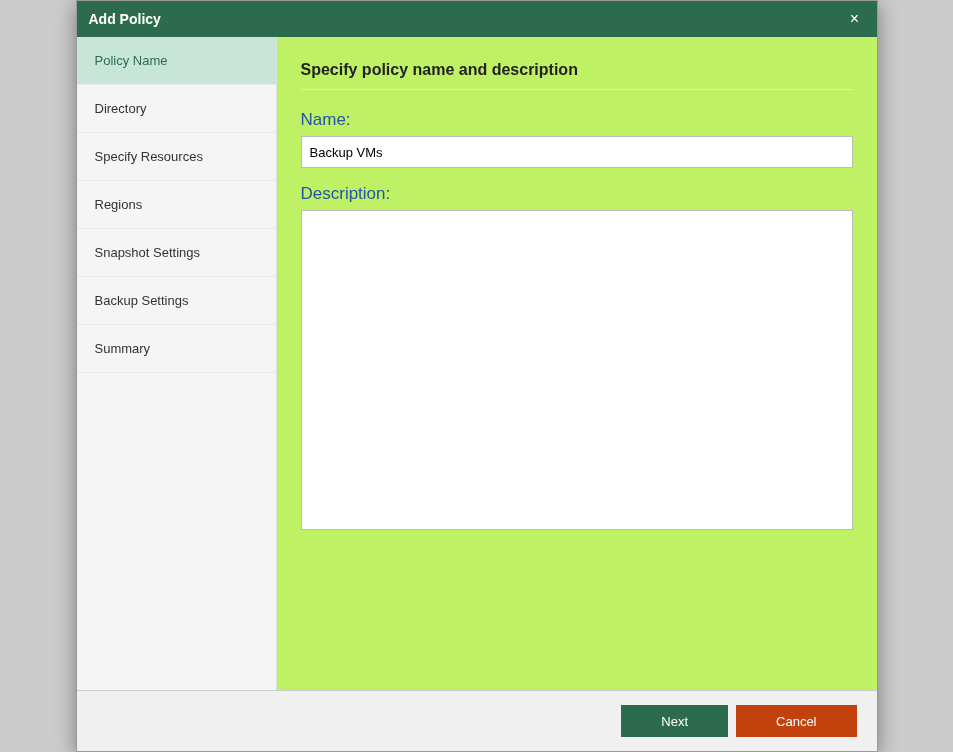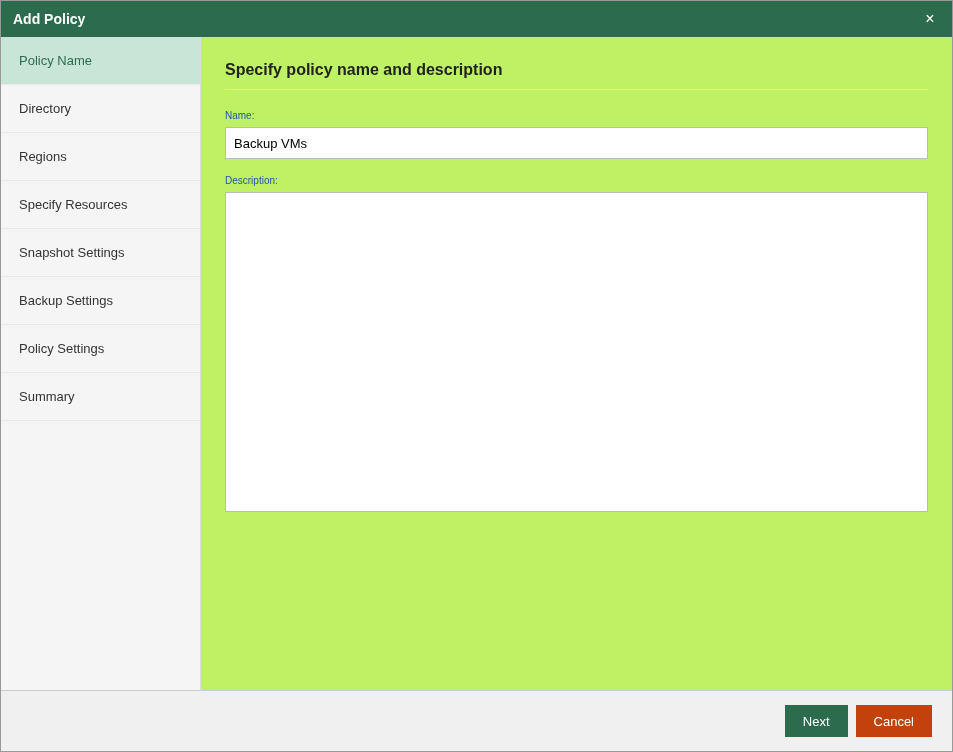--- a/index.html
+++ b/index.html
@@ -13,21 +13,21 @@
       background: #ccc;
       display: flex;
       justify-content: center;
       align-items: center;
       width: 953px;
       height: 752px;
       overflow: hidden;
     }
 
     .dialog {
-      width: 953px;
+      width: 802px;
       height: 752px;
       background: #f0f0f0;
       border: 1px solid #999;
       display: flex;
       flex-direction: column;
       box-shadow: 0 4px 20px rgba(0,0,0,0.4);
     }
 
     .dialog-titlebar {
       background: #2d6b4e;
@@ -104,21 +104,21 @@
       margin-bottom: 20px;
       padding-bottom: 10px;
       border-bottom: 1px solid #e0e0e0;
     }
 
     .form-group {
       margin-bottom: 16px;
     }
 
     .form-label {
-      font-size: 10px;
+      font-size: 17px;
       color: #2255aa;
       margin-bottom: 6px;
       display: block;
     }
 
     .form-input {
       width: 100%;
       height: 32px;
       border: 1px solid #bbb;
       padding: 4px 8px;
@@ -143,21 +143,21 @@
       border-top: 1px solid #ccc;
       padding: 14px 20px;
       display: flex;
       justify-content: flex-end;
       gap: 8px;
       flex-shrink: 0;
     }
 
     .btn {
       height: 32px;
-      padding: 0 18px;
+      padding: 0 40px;
       font-size: 13px;
       cursor: pointer;
       border: none;
       font-weight: 500;
     }
 
     .btn-primary {
       background: #2d6b4e;
       color: white;
     }
@@ -175,25 +175,24 @@
   <div class="dialog-titlebar">
     <span class="dialog-title">Add Policy</span>
     <button class="close-btn">×</button>
   </div>
 
   <div class="dialog-body">
 
     <div class="sidebar">
     <div class="sidebar-item active">Policy Name</div>
         <div class="sidebar-item">Directory</div>
+        <div class="sidebar-item">Specify Resources</div>
         <div class="sidebar-item">Regions</div>
-        <div class="sidebar-item">Specify Resources</div>
         <div class="sidebar-item">Snapshot Settings</div>
         <div class="sidebar-item">Backup Settings</div>
-        <div class="sidebar-item">Policy Settings</div>
         <div class="sidebar-item">Summary</div>
       </div>
 
     <div class="main-content">
       <div class="content-header">Specify policy name and description</div>
 
       <div class="form-group">
         <label class="form-label">Name:</label>
         <input class="form-input" type="text" value="Backup VMs" style="">
       </div>

